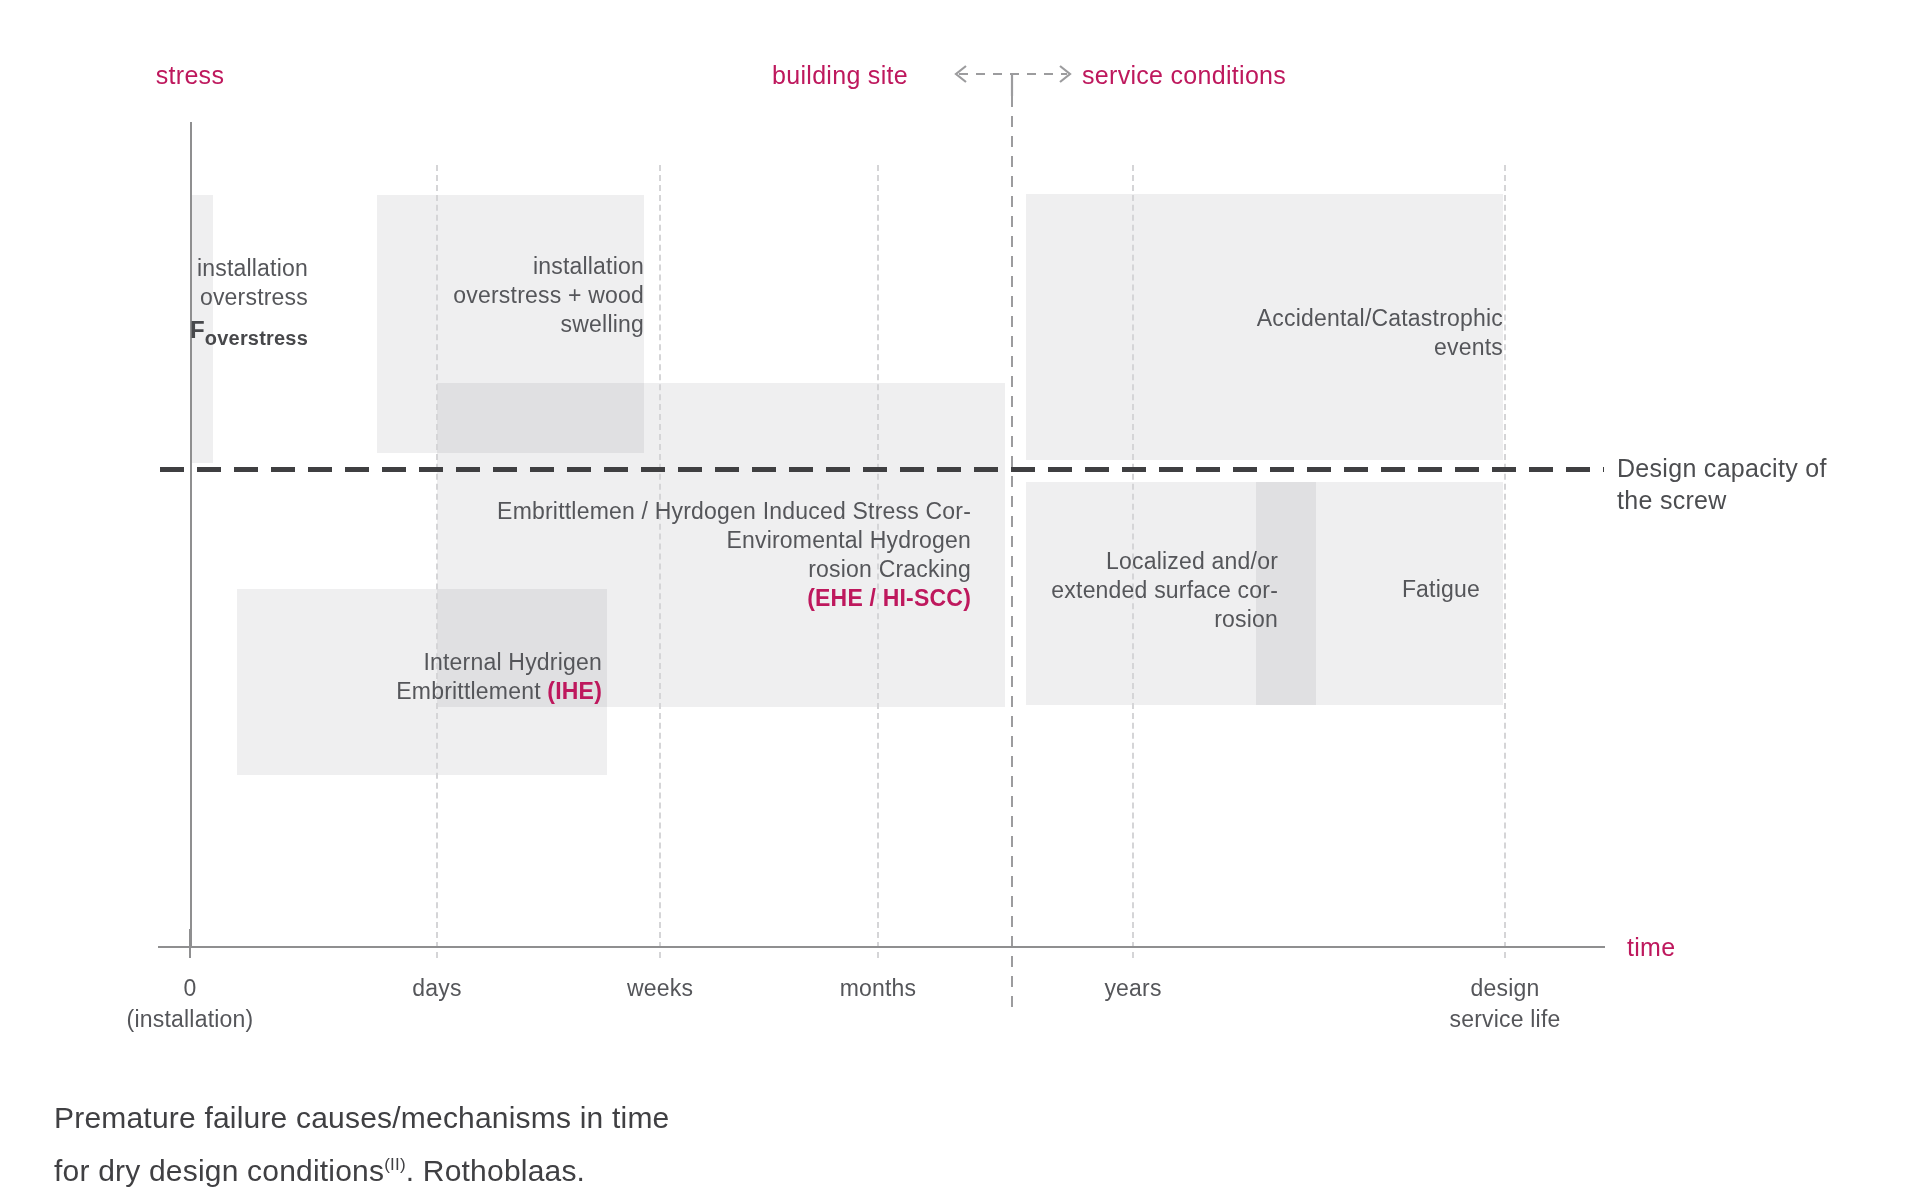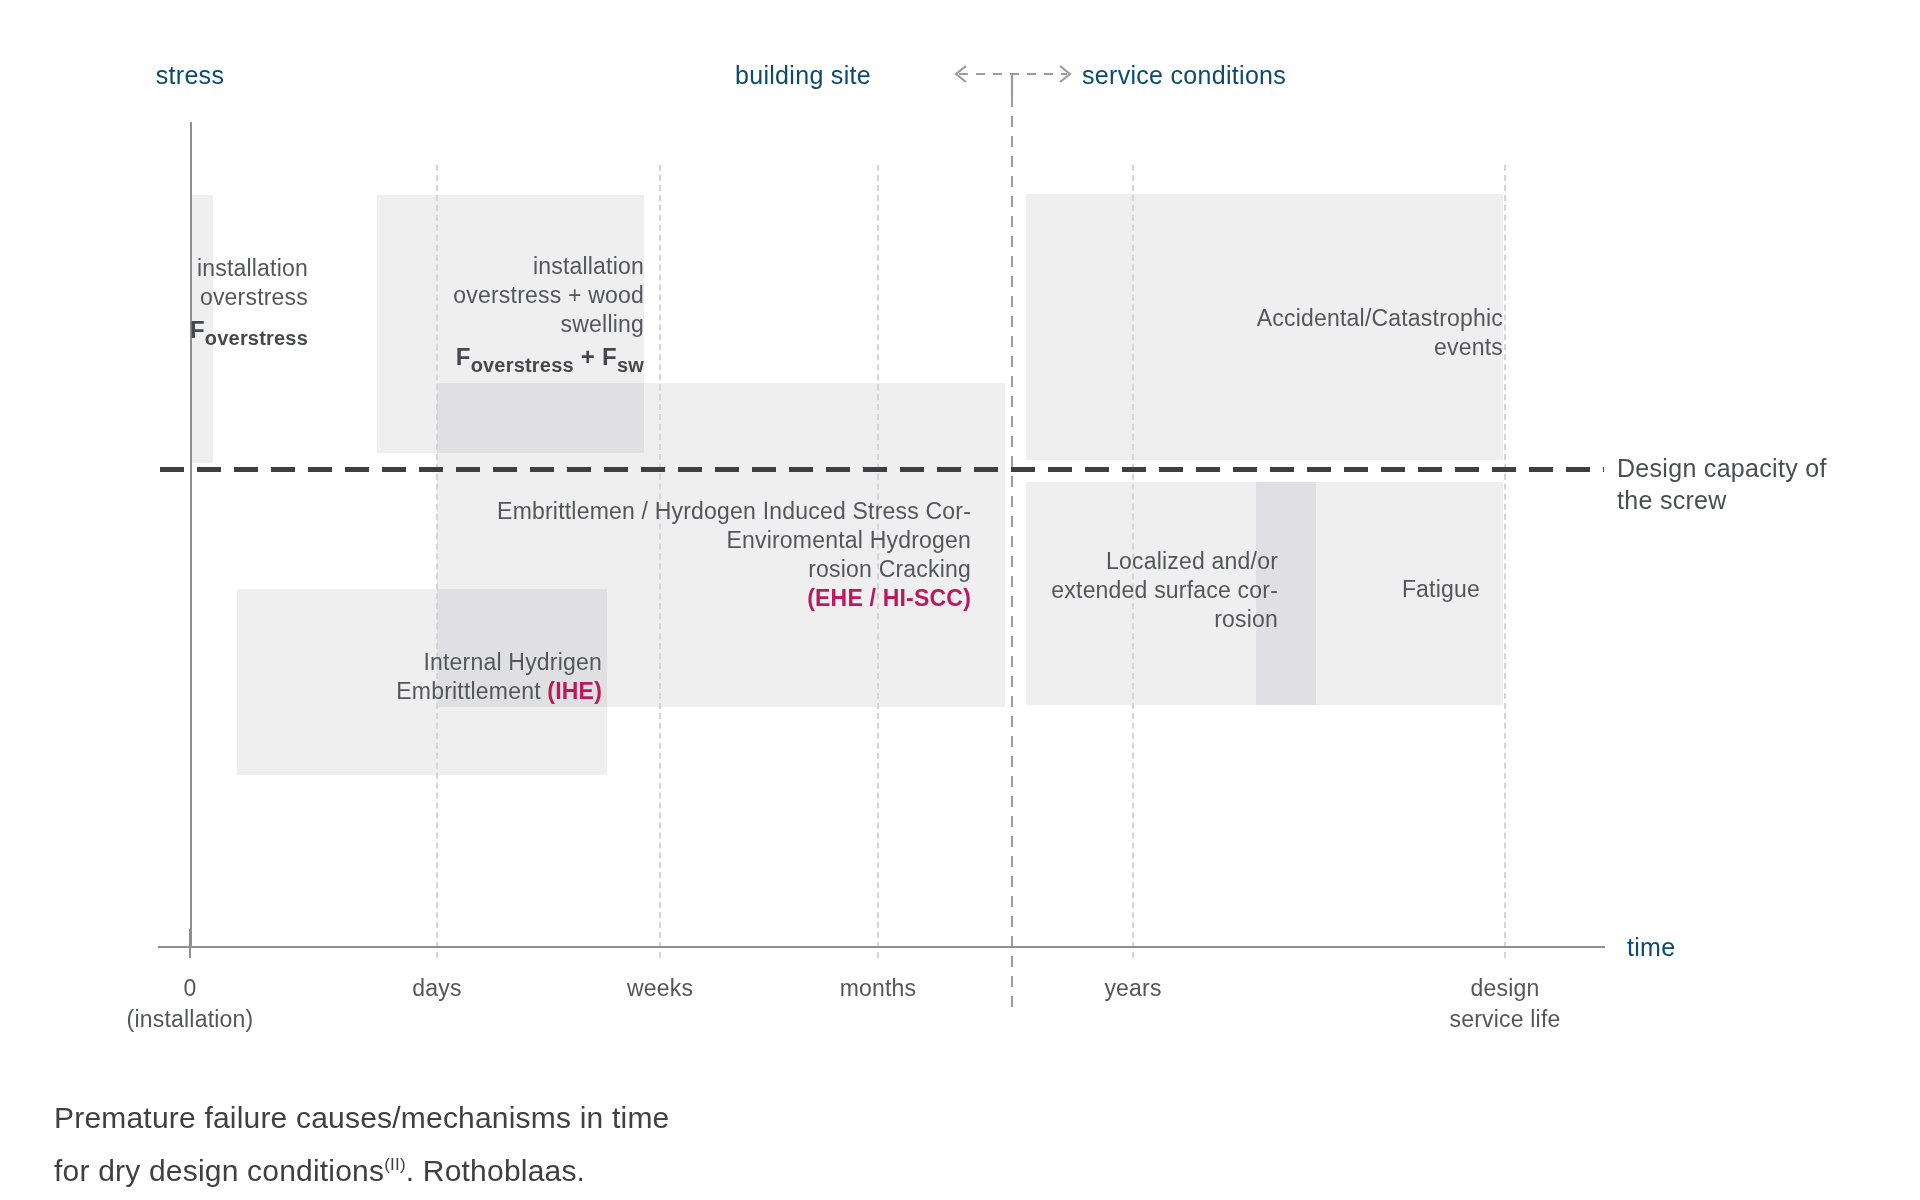--- a/index.html
+++ b/index.html
@@ -25,24 +25,24 @@
   
   .box{background:rgba(32,32,36,0.072);}
   .box-bar{left:191px;top:195px;width:22px;height:268px;}
   .box-swell{left:377px;top:195px;width:267px;height:258px;}
   .box-ehe{left:437px;top:383px;width:568px;height:324px;}
   .box-ihe{left:237px;top:589px;width:370px;height:186px;}
   .box-acc{left:1026px;top:194px;width:477px;height:266px;}
   .box-loc{left:1026px;top:482px;width:290px;height:223px;}
   .box-fat{left:1256px;top:482px;width:247px;height:223px;}
   
-  .lbl{font-size:25px;color:#0c4a6e;letter-spacing:.3px;white-space:nowrap;}
+  .lbl{font-size:25px;color:#be185d;letter-spacing:.3px;white-space:nowrap;}
   .stress-lbl{left:90px;top:61px;width:200px;text-align:center;}
   .time-lbl{left:1627px;top:933px;}
-  .phase-left{left:735px;top:61px;width:210px;text-align:left;}
+  .phase-left{left:735px;top:61px;width:210px;text-align:center;}
   .phase-right{left:1082px;top:61px;}
   .cap-lbl{left:1617px;top:452px;font-size:25px;line-height:32px;color:#4c4d50;letter-spacing:.3px;}
   .cap-lbl span{display:block;}
   .rtext{text-align:right;font-size:23px;line-height:29px;letter-spacing:.2px;color:#55565a;}
   .rt-bar{left:78px;top:254px;width:230px;}
   .rt-swell{left:377px;top:252px;width:267px;}
   .rt-ehe{left:471px;top:497px;width:500px;}
   .rt-ihe{left:242px;top:648px;width:360px;}
   .rt-acc{left:1026px;top:304px;width:477px;}
   .rt-loc{left:1026px;top:547px;width:252px;}
@@ -105,21 +105,20 @@
   <div class="abs rtext rt-bar">
     <div>installation</div>
     <div>overstress</div>
     <div class="formula"><span>F</span><span class="sub">overstress</span></div>
   </div>
 
   <div class="abs rtext rt-swell">
     <div>installation</div>
     <div>overstress + wood</div>
     <div>swelling</div>
-    <div class="formula"><span>F</span><span class="sub">overstress</span><span class="plus">+</span><span>F</span><span class="sub">sw</span></div>
   </div>
 
   <div class="abs rtext rt-acc">
     <div>Accidental/Catastrophic</div>
     <div>events</div>
   </div>
 
   <div class="abs rtext rt-ehe">
     <div>Embrittlemen / Hyrdogen Induced Stress Cor-</div>
     <div>Enviromental Hydrogen</div>

